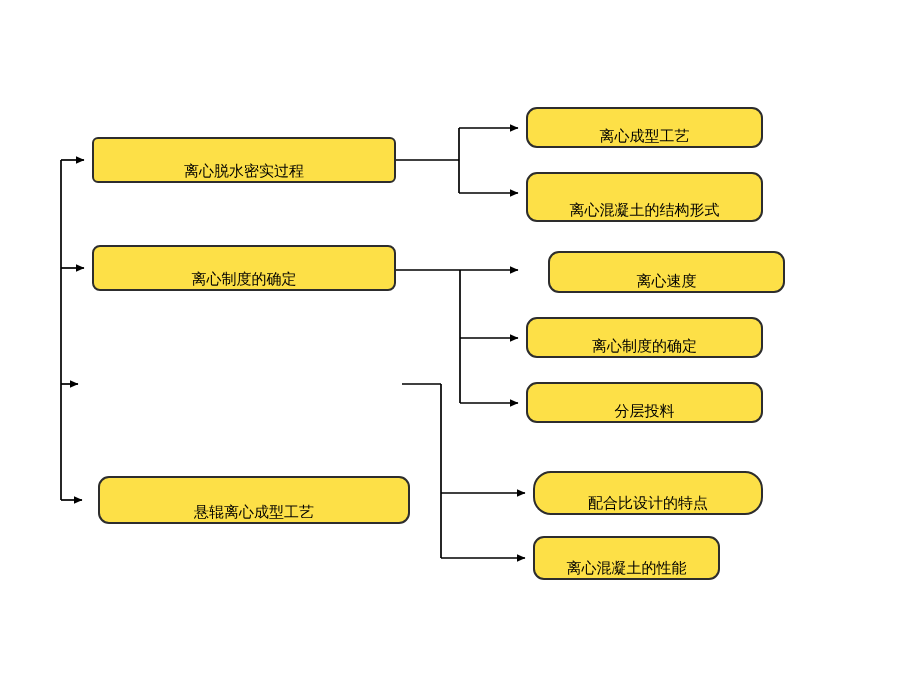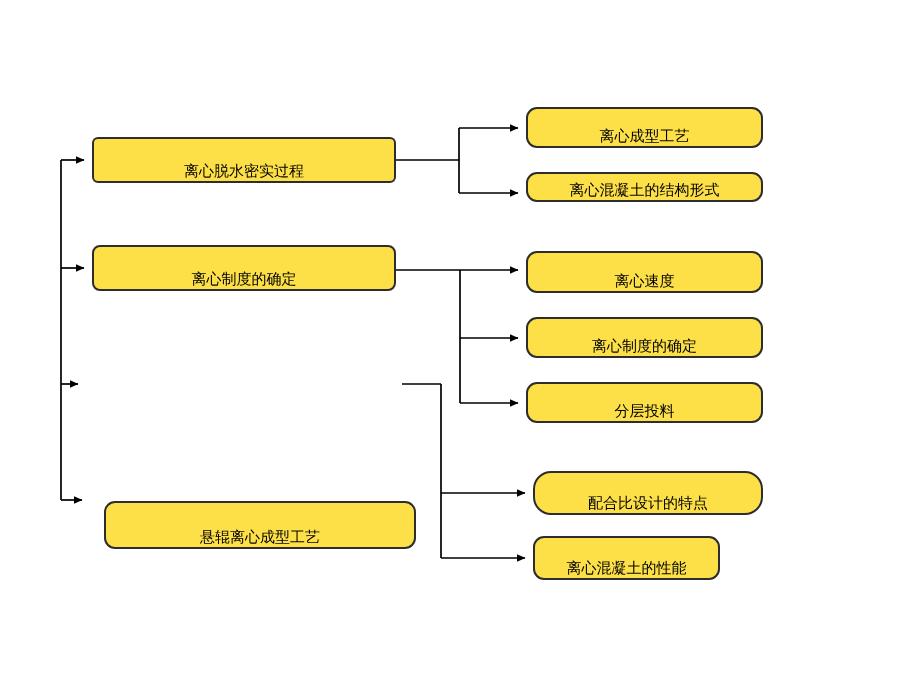--- a/index.html
+++ b/index.html
@@ -34,25 +34,25 @@
     justify-content: center;
     text-align: center;
     font-size: 15px;
     color: #000000;
     white-space: nowrap;
   }
   
   #node-L1 { left:  92px; top: 137px; width: 304px; height: 46px; border-radius: 6px; }
   #node-L2 { left:  92px; top: 245px; width: 304px; height: 46px; border-radius: 8px; }
   #node-L3 { left:  86px; top: 360px; width: 316px; height: 48px; }
-  #node-L4 { left:  104px; top: 476px; width: 312px; height: 48px; margin-top: 25px; }
+  #node-L4 { left:  98px; top: 476px; width: 312px; height: 48px; }
   
   #node-R1 { left: 526px; top: 107px; width: 237px; height: 41px; }
-  #node-R2 { left: 526px; top: 172px; width: 237px; height: 30px; }
-  #node-R3 { left: 526px; top: 251px; width: 237px; height: 42px; }
+  #node-R2 { left: 526px; top: 172px; width: 237px; height: 50px; }
+  #node-R3 { left: 548px; top: 251px; width: 237px; height: 42px; }
   #node-R4 { left: 526px; top: 317px; width: 237px; height: 41px; }
   #node-R5 { left: 526px; top: 382px; width: 237px; height: 41px; }
   #node-R6 { left: 533px; top: 471px; width: 230px; height: 44px; border-radius: 18px; }
   #node-R7 { left: 533px; top: 536px; width: 187px; height: 44px; }
 </style>
 </head>
 <body>
 
 <div class="canvas">
 

